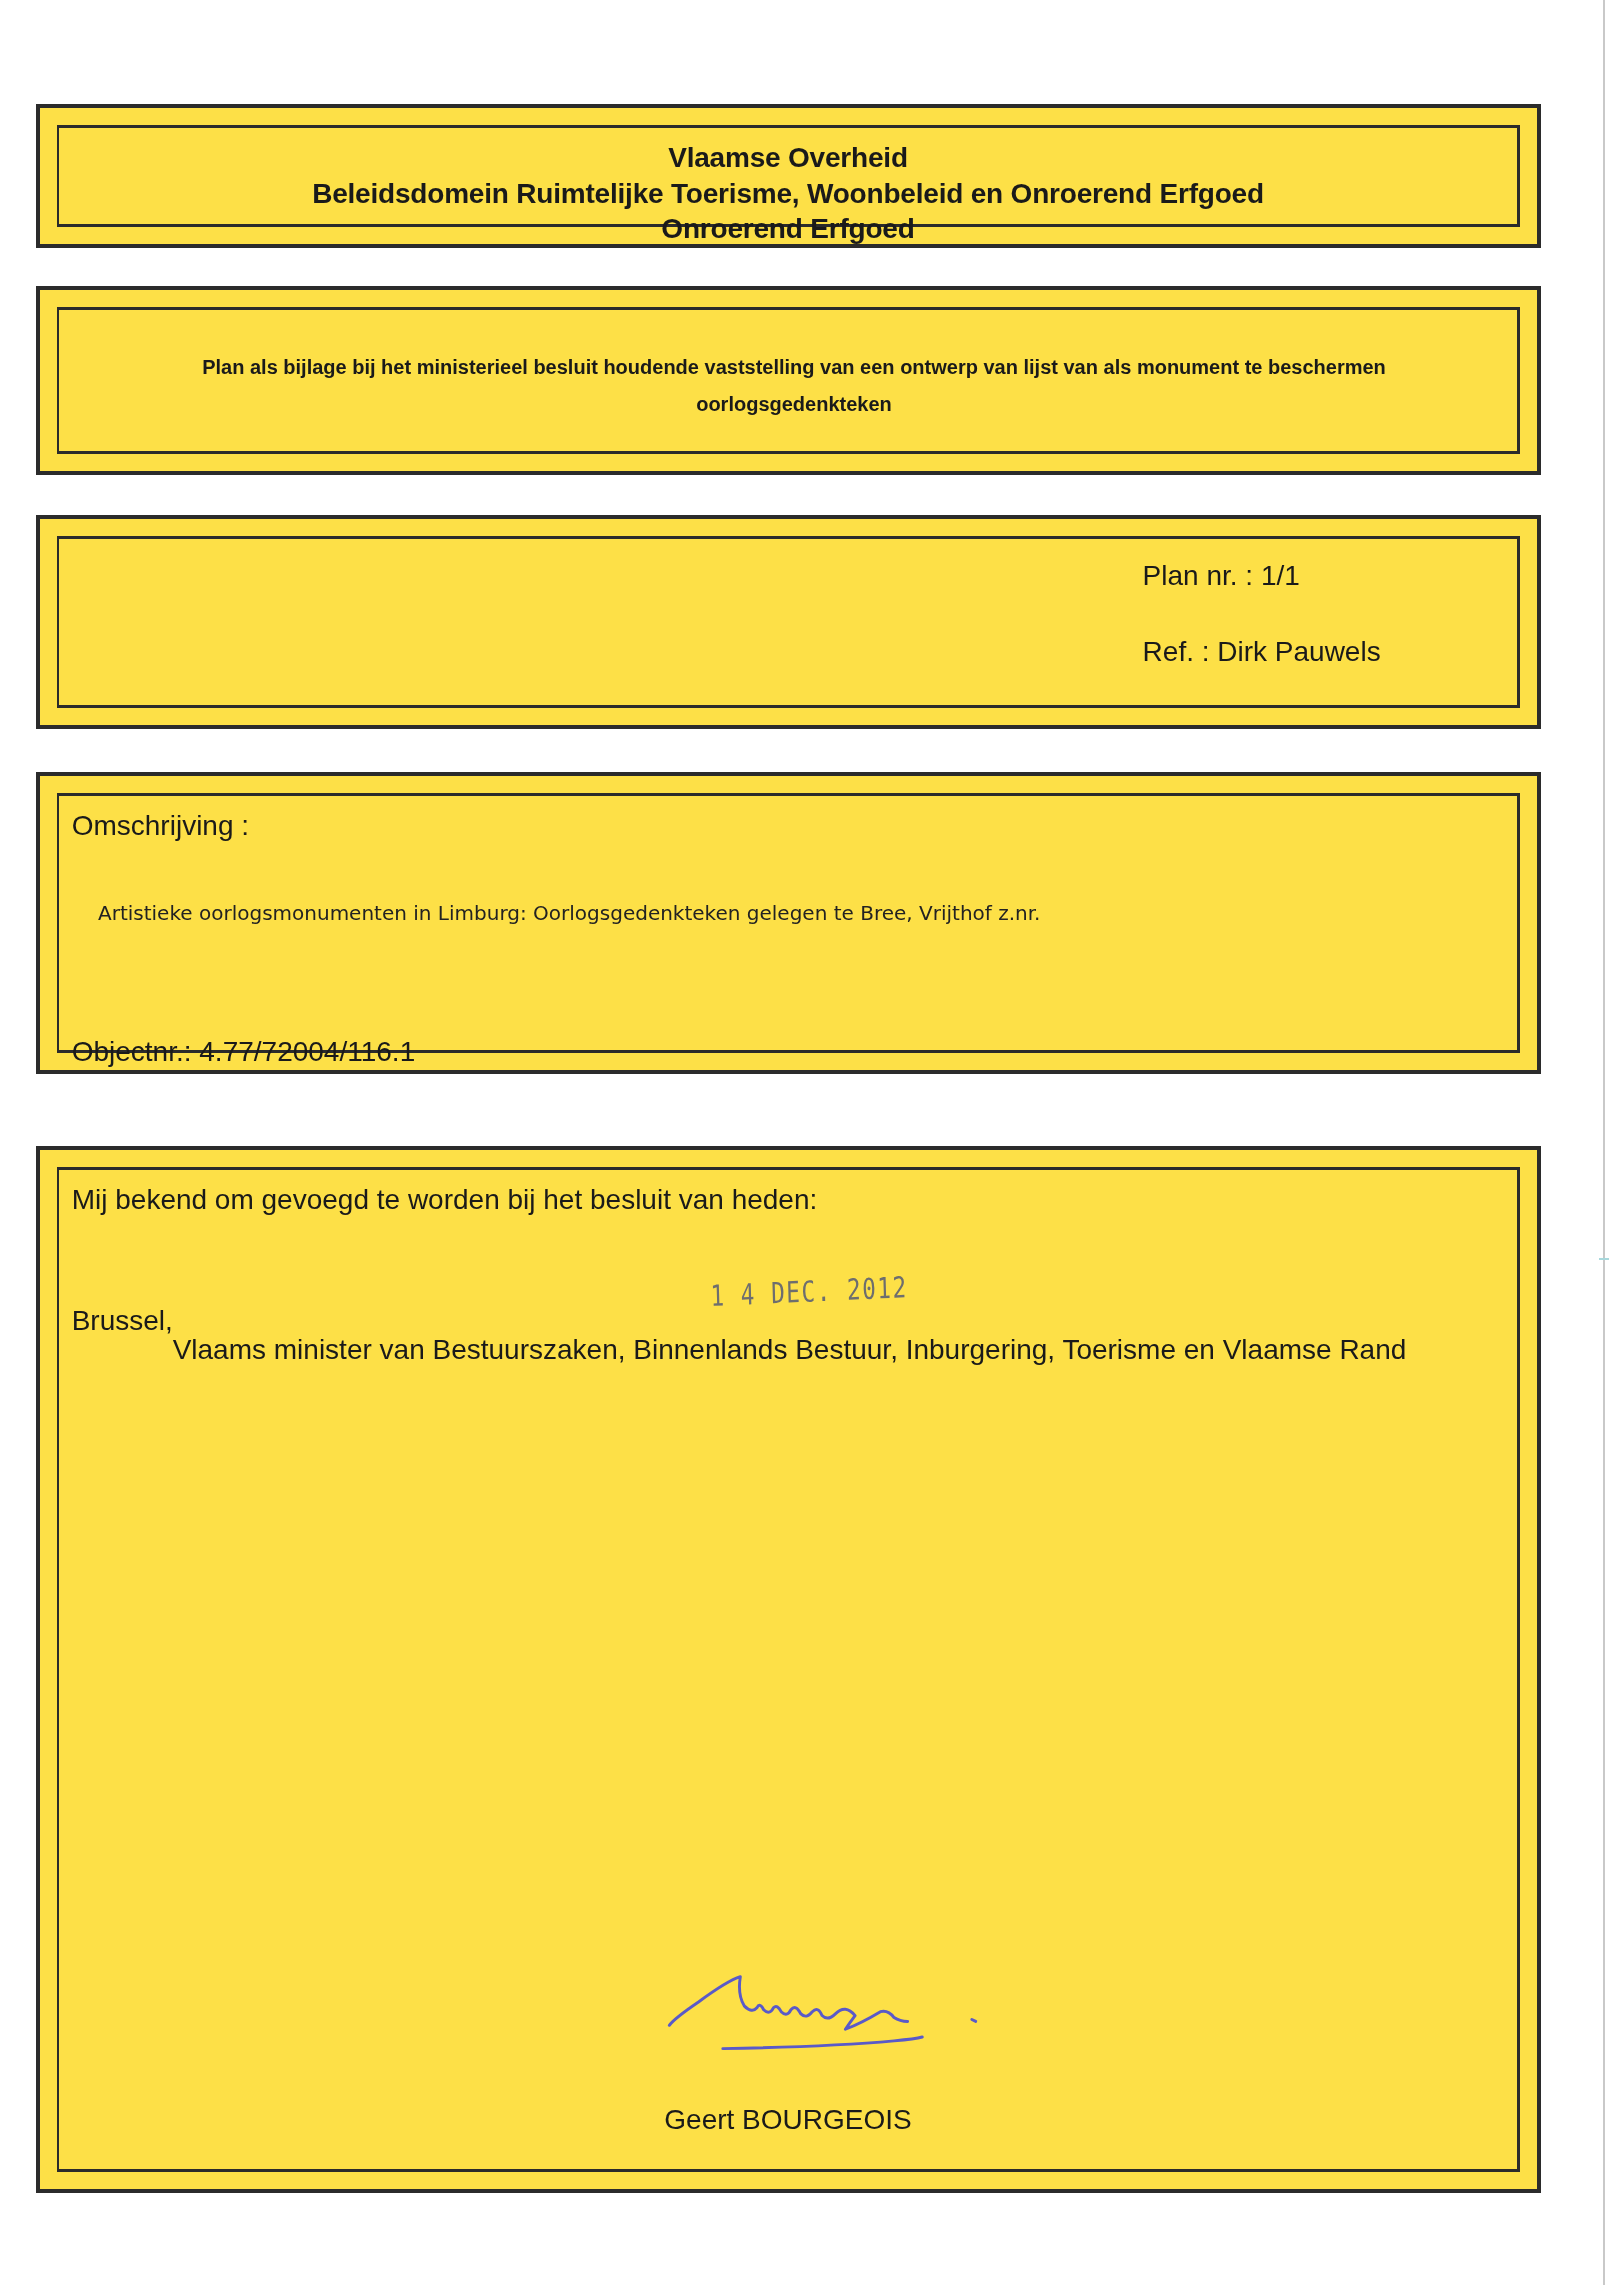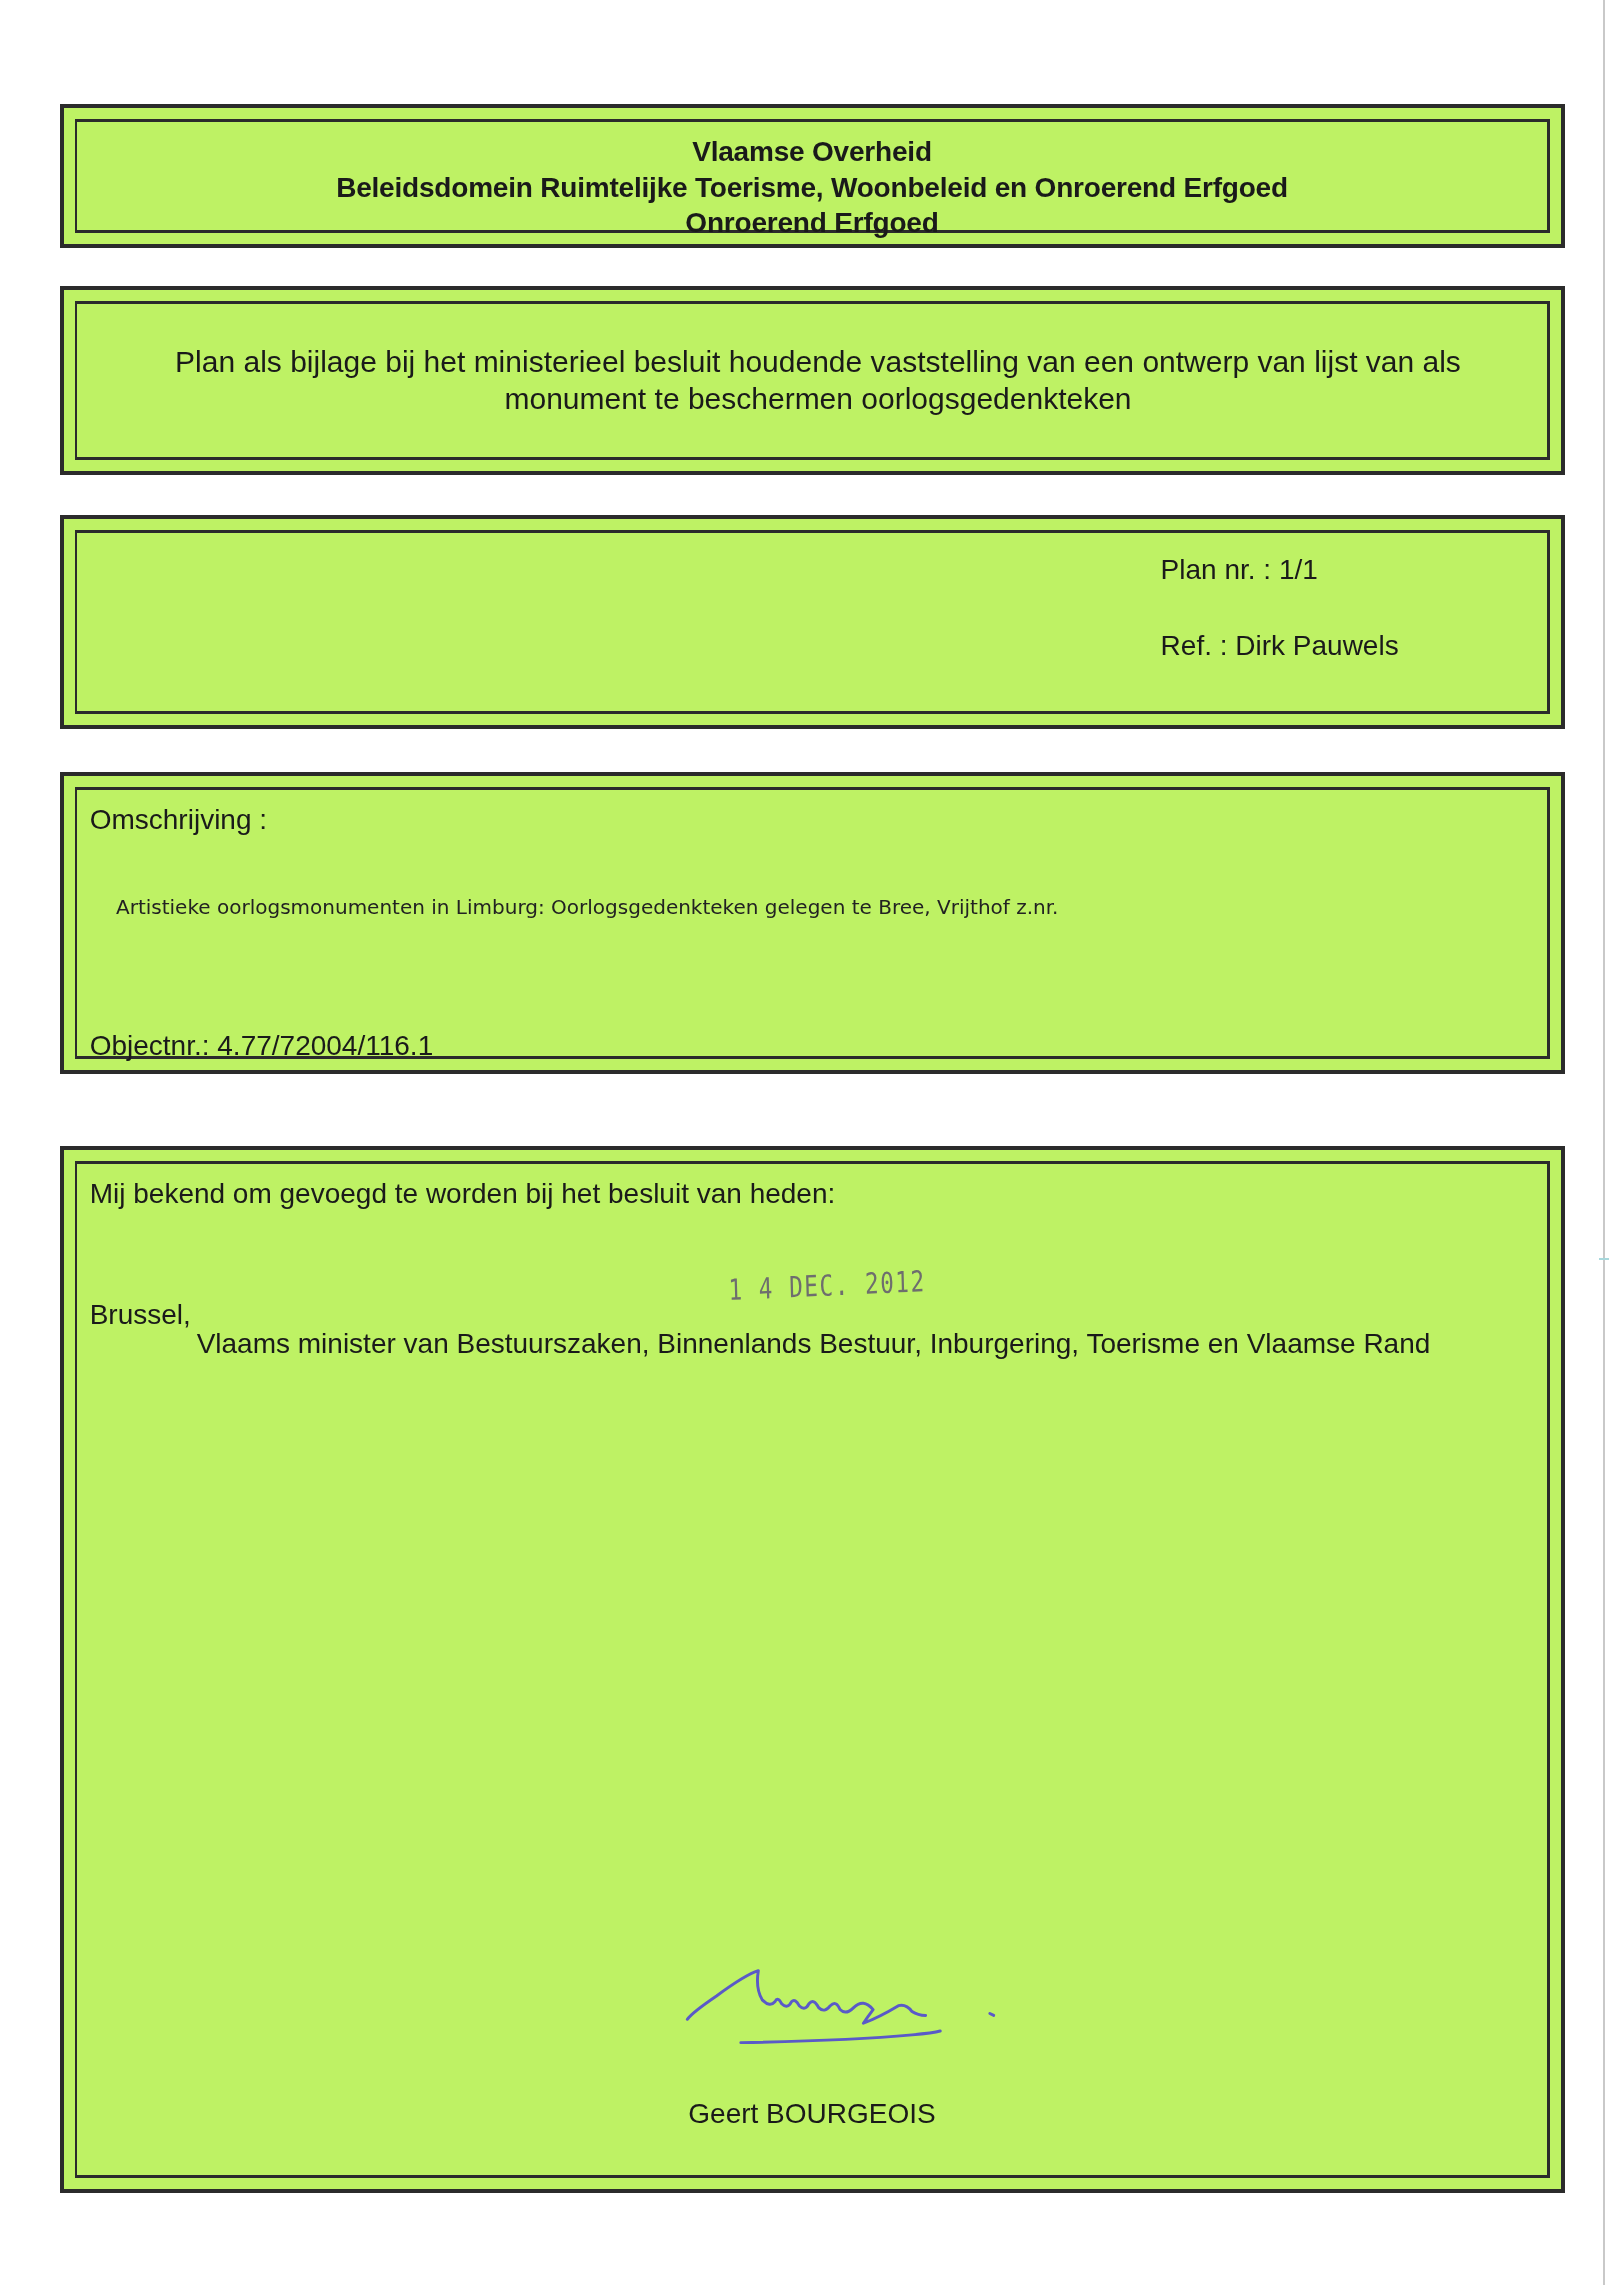--- a/index.html
+++ b/index.html
@@ -11,39 +11,38 @@
     .edge-line {
       position: absolute; left: 1603px; top: 0; width: 2px; height: 2285px;
       background: #c9c9c9;
     }
     .edge-tick {
       position: absolute; left: 1599px; top: 1258px; width: 9.8px; height: 2px;
       background: #a8d8dc;
     }
     .box {
       position: absolute; left: 36px; width: 1505px;
-      border: 4.9px solid #2b2b2b; box-sizing: border-box; padding: 11px;
-      background: #bef264;
-      margin-left: 24px;
+      border: 4.9px solid #2b2b2b; box-sizing: border-box; padding: 17px;
+      background: #fde047;
     }
     .box-inner {
       width: 100%; height: 100%; box-sizing: border-box;
       border: 3.9px solid #2b2b2b; border-left-width: 2.9px; border-right-width: 3.9px;
       position: relative;
     }
     #box1 { top: 104px; height: 144px; }
     #box2 { top: 286px; height: 189px; }
     #box3 { top: 515px; height: 214px; }
     #box4 { top: 772px; height: 302px; }
     #box5 { top: 1146px; height: 1047px; }
 
     .hdr { position: absolute; left: 0; right: 0; text-align: center; font-weight: bold; font-size: 28px; letter-spacing: -0.2px; }
     .hdr.l1 { top: 13.7px; } .hdr.l2 { top: 50px; } .hdr.l3 { top: 85px; }
 
-    .plan-title { position: absolute; left: 51px; right: 39px; top: 39px; text-align: center; font-size: 30px; line-height: 37px; }
+    .plan-title { position: absolute; left: 51px; right: 39px; top: 39px; text-align: center; font-size: 20px; line-height: 37px; font-weight: bold; }
 
     .col-left { position: absolute; left: 0; top: 0; bottom: 0; width: 1065px; border-right: 2px solid #2b2b2b; }
     .field { position: absolute; left: 12.7px; font-size: 28px; }
     #f-prov { top: 5.9px; } #f-gem { top: 81px; } #f-dos { top: 157px; }
     #f-plan { left: 16.6px; top: 20.5px; } #f-ref { left: 16.6px; top: 97px; }
     .col-right { position: absolute; left: 1067px; right: 0; top: 0; bottom: 0; }
 
     #omschr-label { top: 13.7px; }
     .omschr-text {
       position: absolute; left: 39px; right: 39px; top: 98px; text-align: left;

